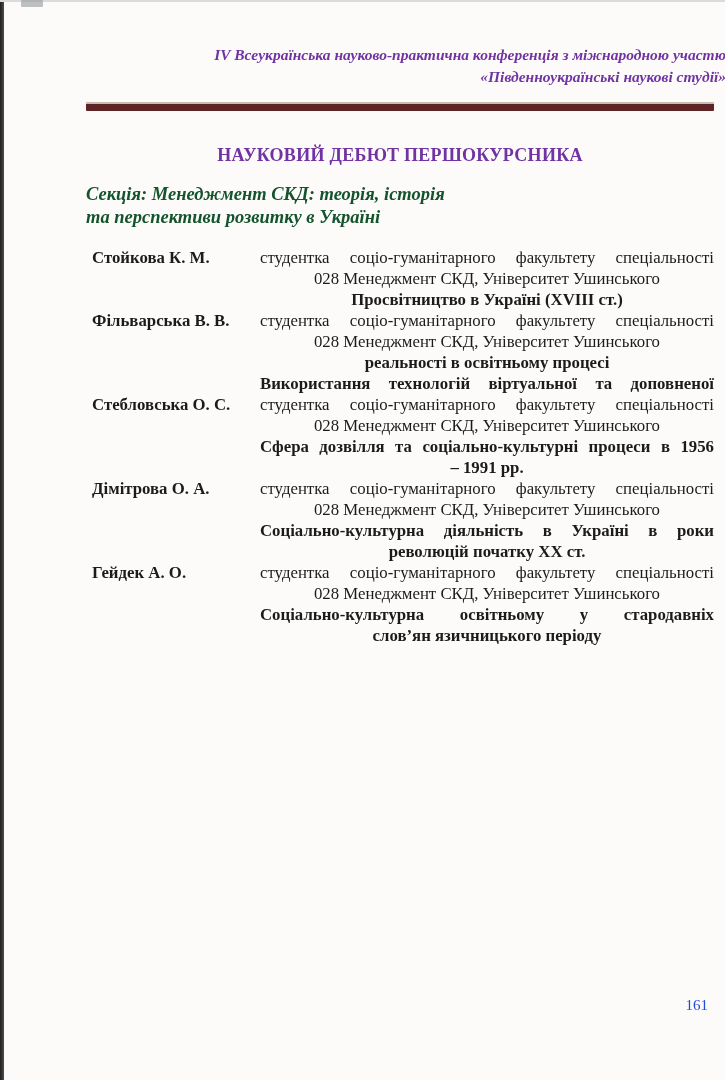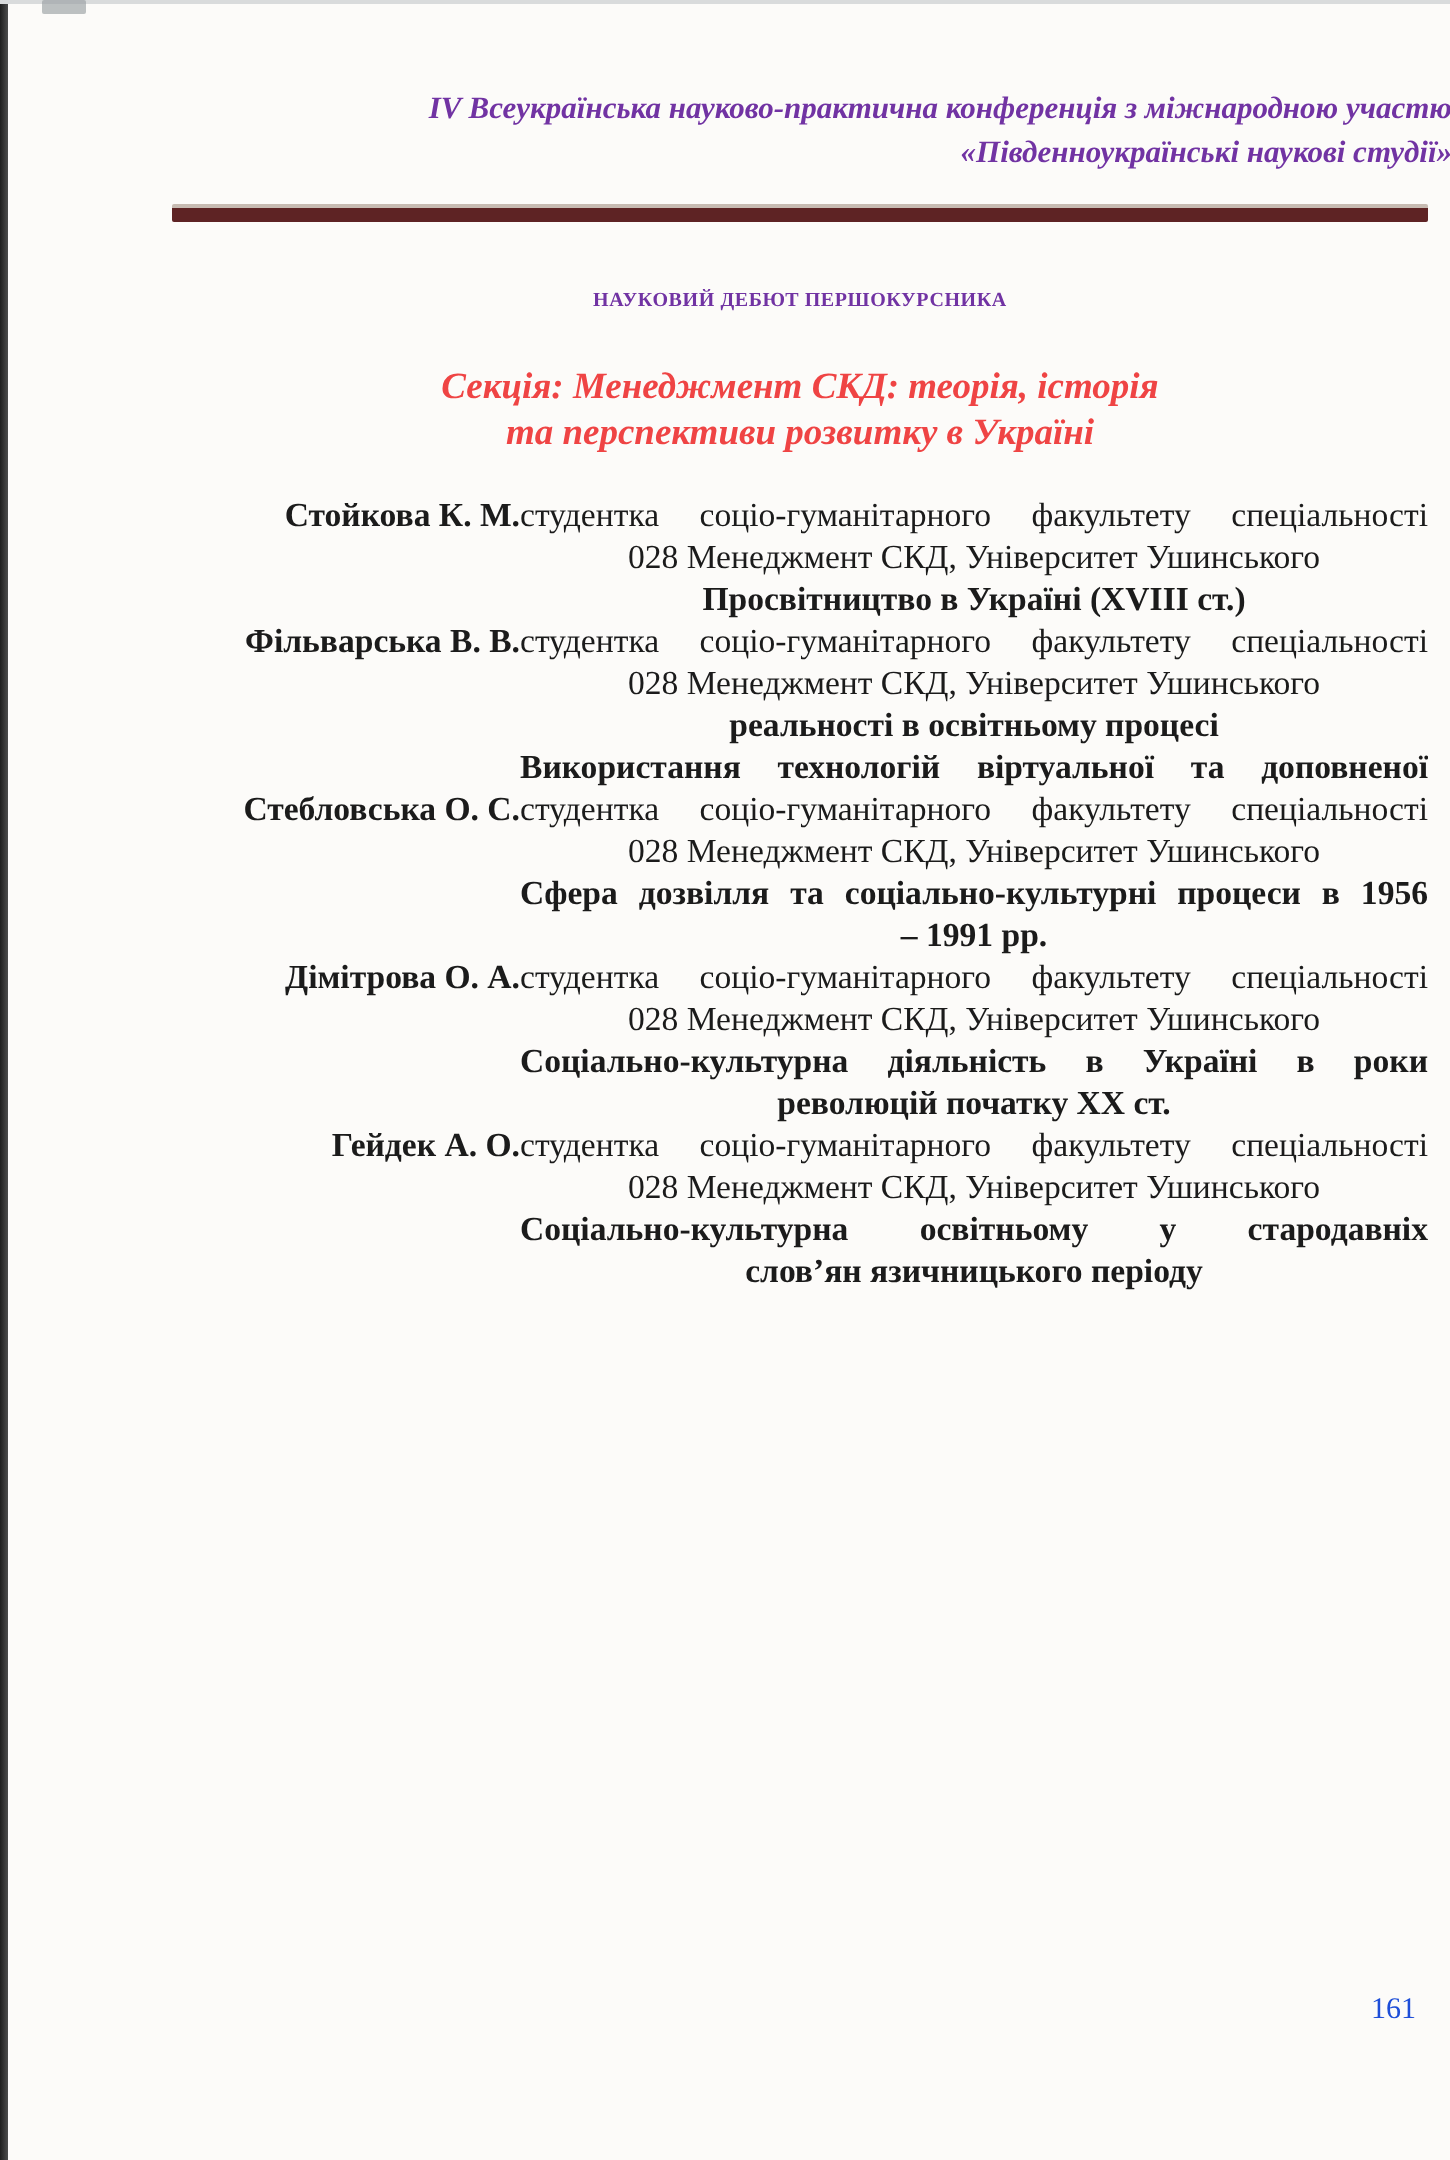--- a/index.html
+++ b/index.html
@@ -40,43 +40,41 @@
     background: #5e2324;
     border-top: 2px solid #c7bbb2;
     border-radius: 1px;
   }
 
   .section-title {
     position: absolute; left: 86px; top: 145px; width: 628px;
     text-align: center;
     color: #7133a3;
     font-weight: bold;
-    font-size: 10px;
+    font-size: 18px;
     letter-spacing: 0.3px;
   }
 
   .subsection {
     position: absolute; left: 86px; top: 183px; width: 628px;
-    text-align: center;
-    color: #ef4444;
+    color: #14532d;
     font-weight: bold; font-style: italic;
     font-size: 18.5px; line-height: 23px;
   }
 
   
   .entries {
     position: absolute; left: 86px; top: 247px; width: 628px;
     font-size: 16.8px; line-height: 21px;
   }
   .entry { display: grid; grid-template-columns: 174px 454px; }
   .entry-name {
     font-weight: bold;
     padding-left: 6px;
     white-space: nowrap;
-    text-align: right;
   }
   .line { white-space: nowrap; overflow: hidden; text-align: center; }
   .just { white-space: normal; text-align: justify; text-align-last: justify; }
   .title { font-weight: bold; }
 
   .page-number {
     position: absolute; top: 997px; right: 17px;
     font-size: 15px; color: #1d4ed8;
   }
 </style>

